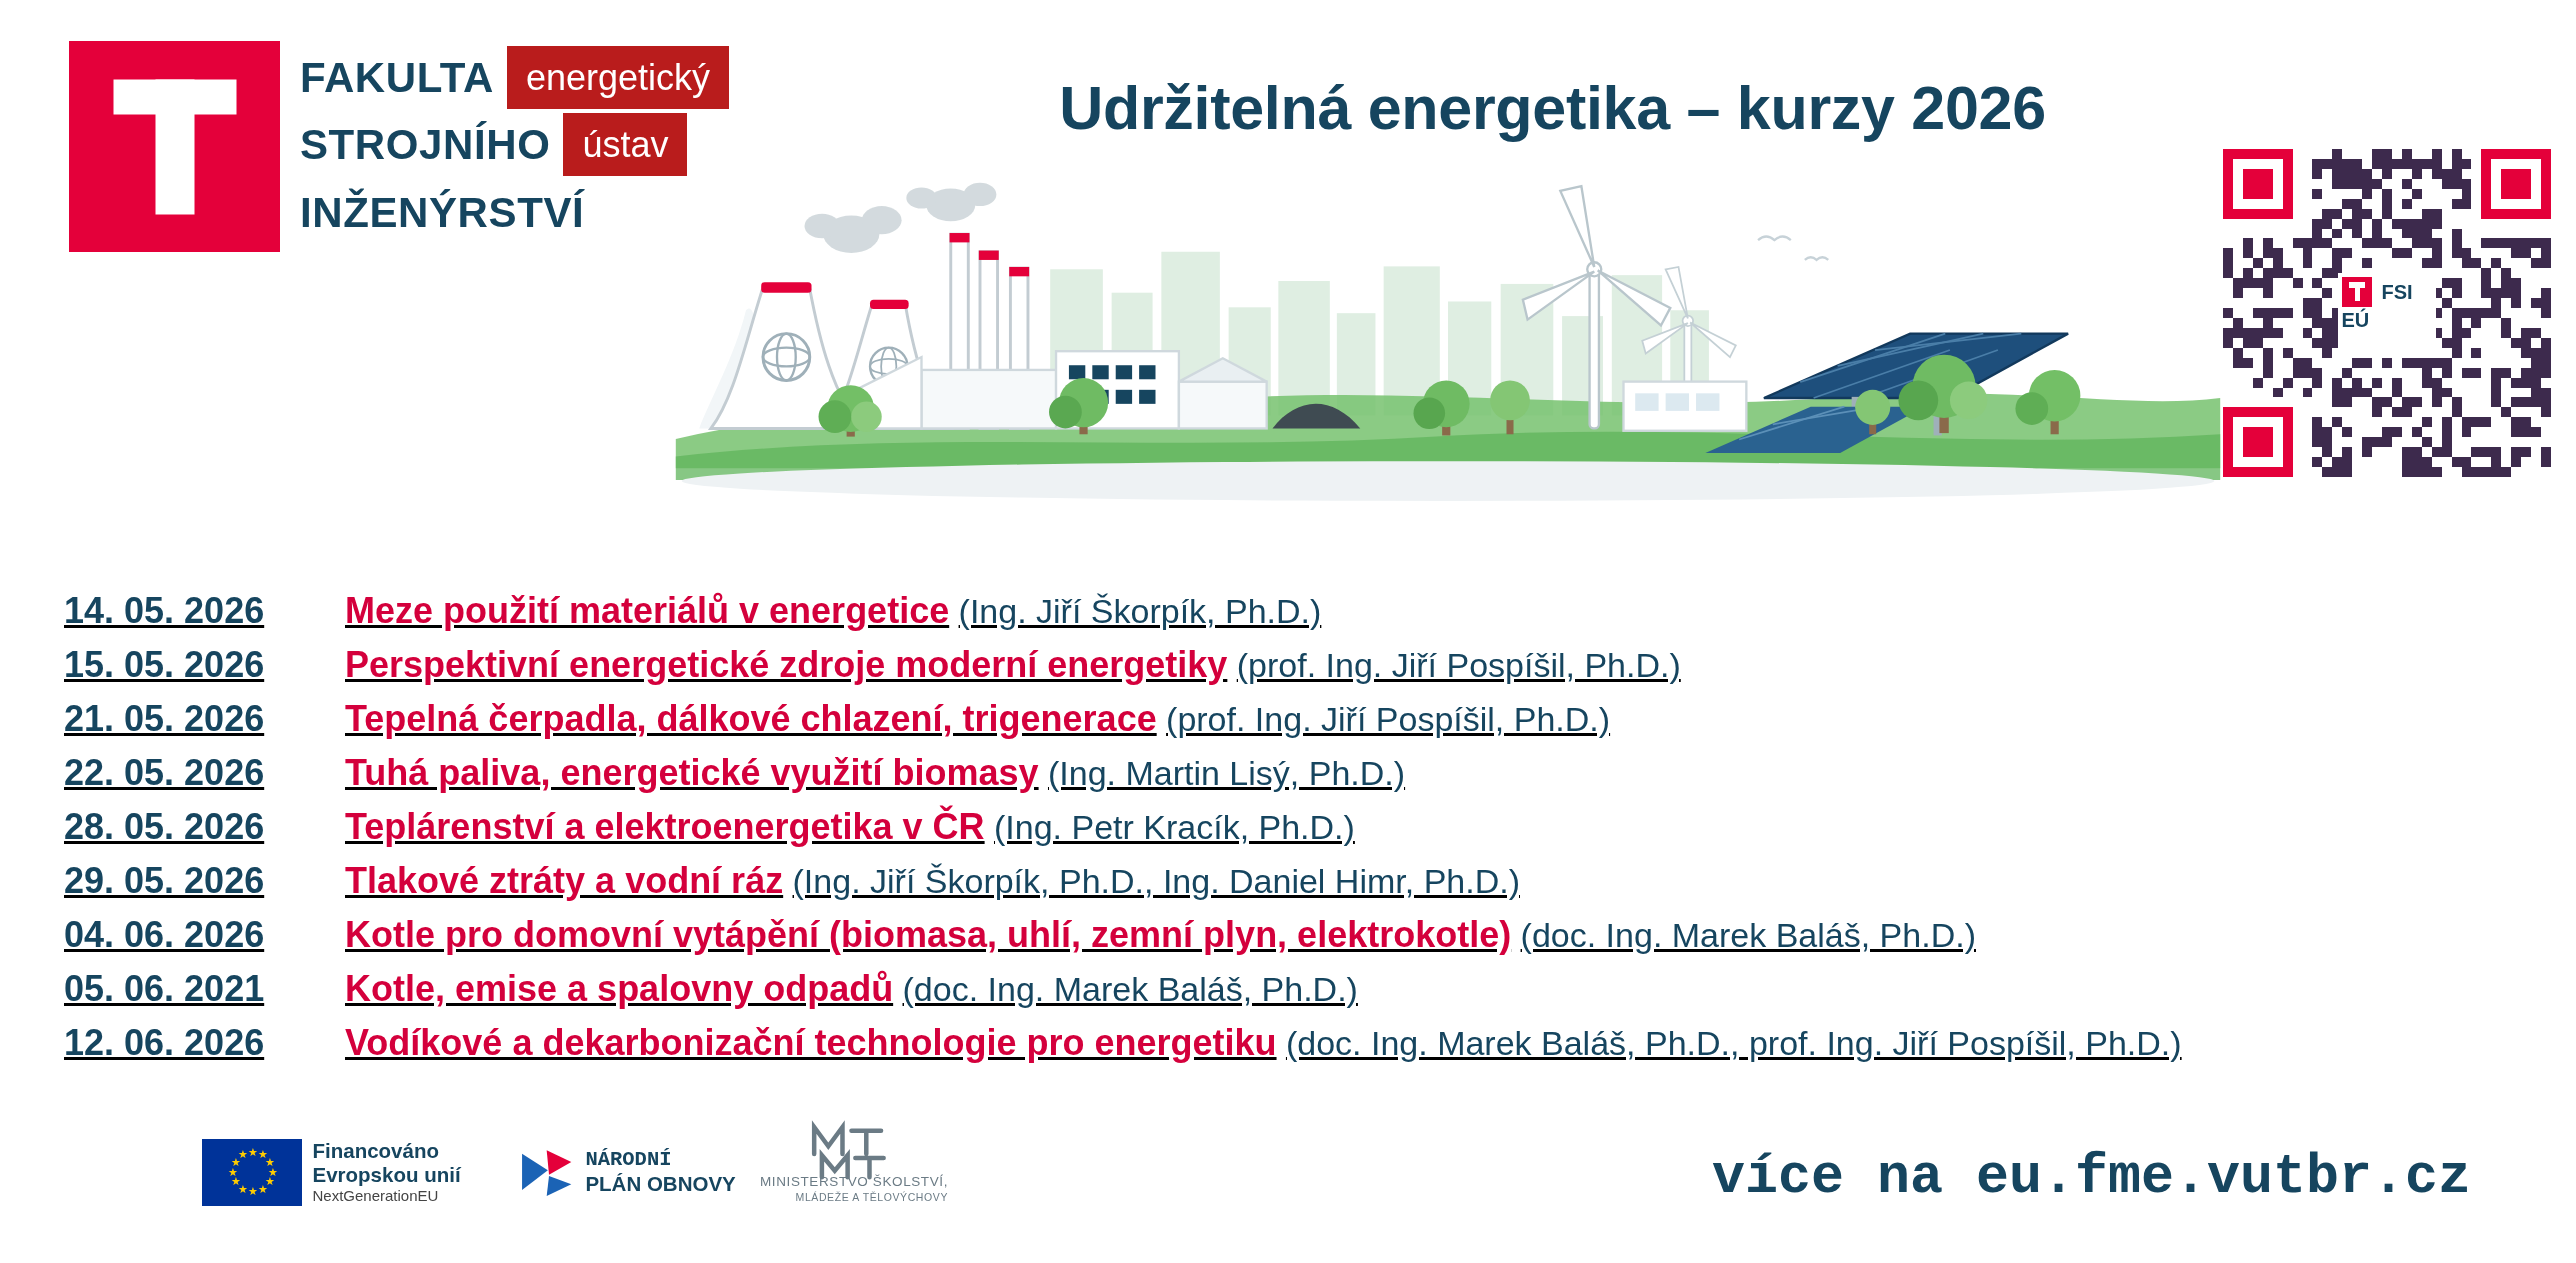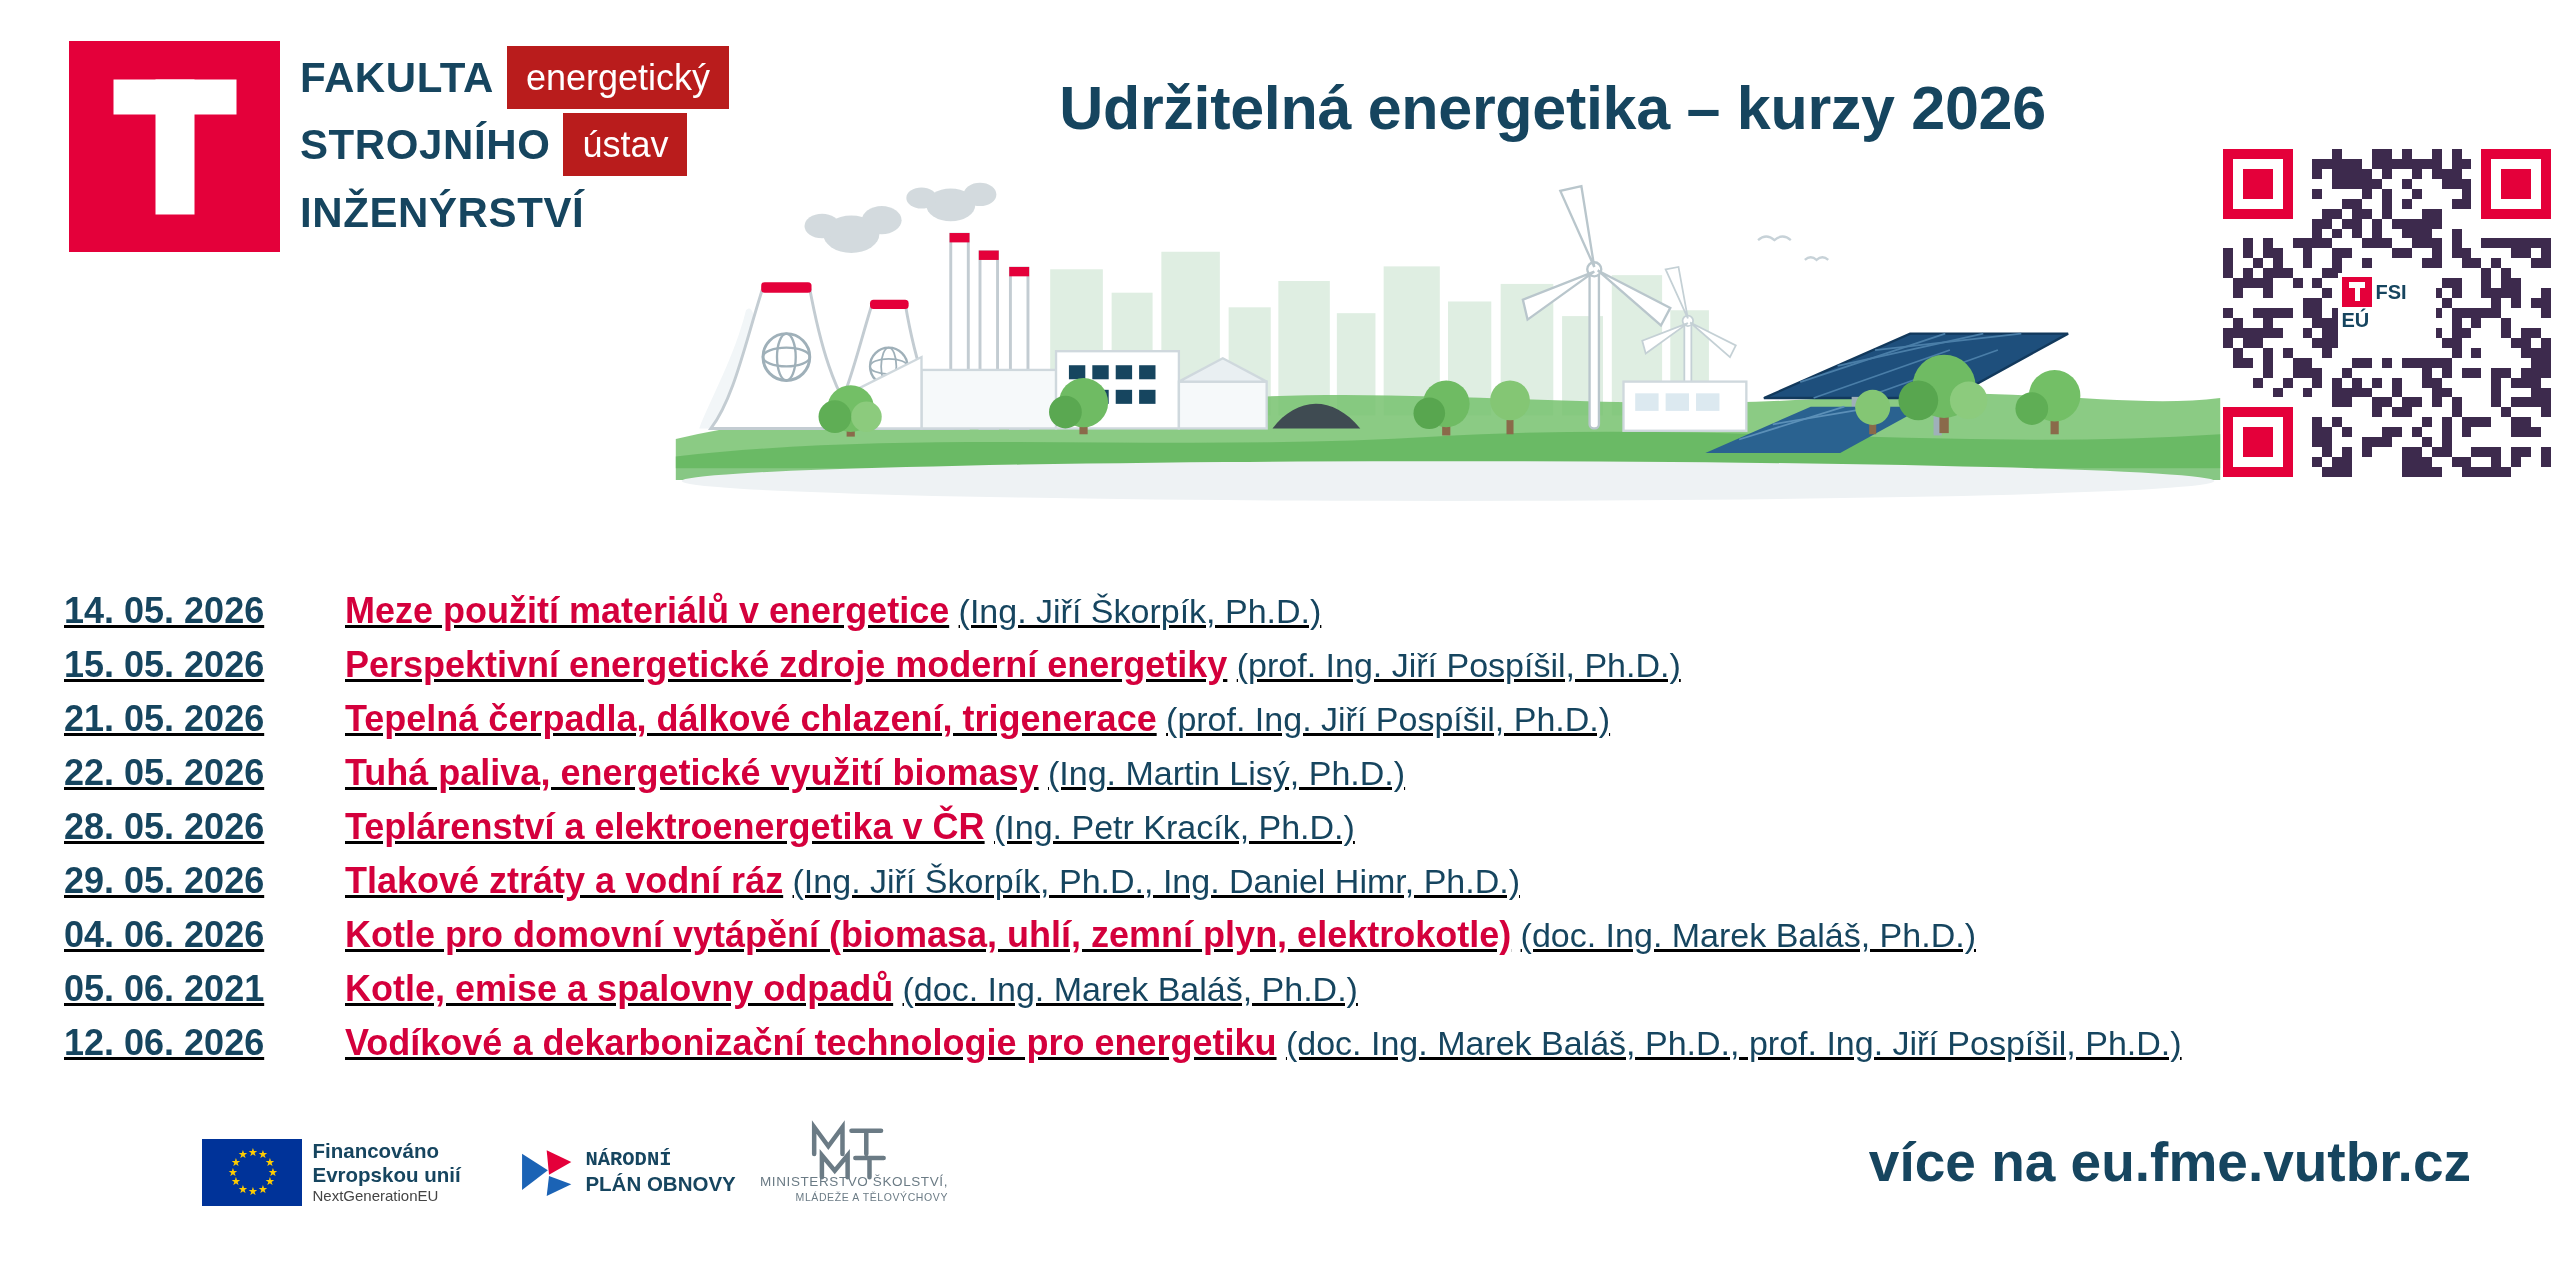--- a/index.html
+++ b/index.html
@@ -120,21 +120,21 @@
   }
   .qr-center-badge {
     position: absolute;
     left: 115px; top: 124px;
     width: 98px; height: 80px;
     display: flex;
     flex-direction: column;
     background: #ffffff;
     padding: 3.5px;
   }
-  .qr-badge-row { display: flex; align-items: center; gap: 4px; }
+  .qr-badge-row { display: flex; align-items: center; gap: 10px; }
   .qr-badge-t {
     width: 30px; height: 30px;
     background: #e4003a;
     position: relative;
   }
   .qr-badge-t::before {
     content:""; position:absolute; left:7px; top:5.9px;
     width: 16.4px; height: 5.3px; background:#fff;
   }
   .qr-badge-t::after {
@@ -241,25 +241,26 @@
     width: 193px;
     text-align: right;
   }
   .msmt-mark { height: 56px; }
   .msmt-t1 { color: #6b7b85; font-size: 13.5px; letter-spacing: 0.6px; line-height: 16.4px; }
   .msmt-t2 { color: #6b7b85; font-size: 10.5px; letter-spacing: 0.6px; line-height: 14px; }
 
   .more-link {
     position: absolute;
     right: 105px;
-    top: 13px;
+    top: 29px;
     color: #16455f;
     font-weight: bold;
     font-size: 55px;
     white-space: nowrap;
+    font-family: Liberation Mono, monospace;
   }
 </style>
 </head>
 <body>
 
 <div class="page">
 
   <div class="header">
 
     <div class="logo-block">

